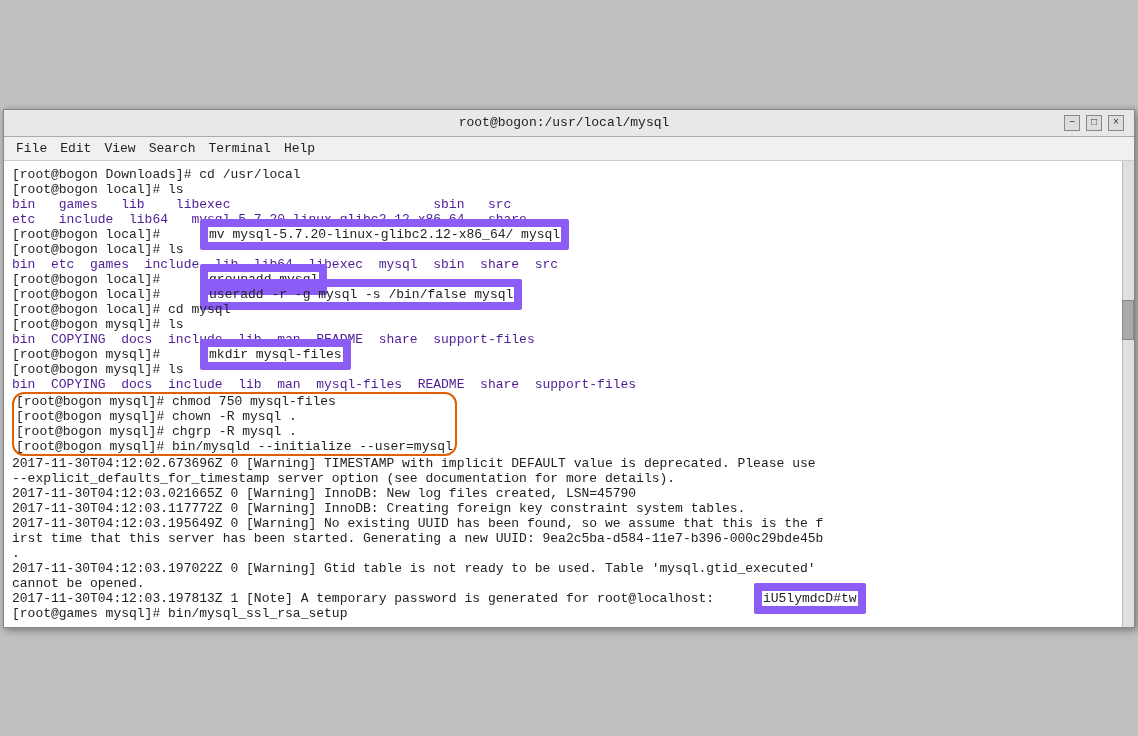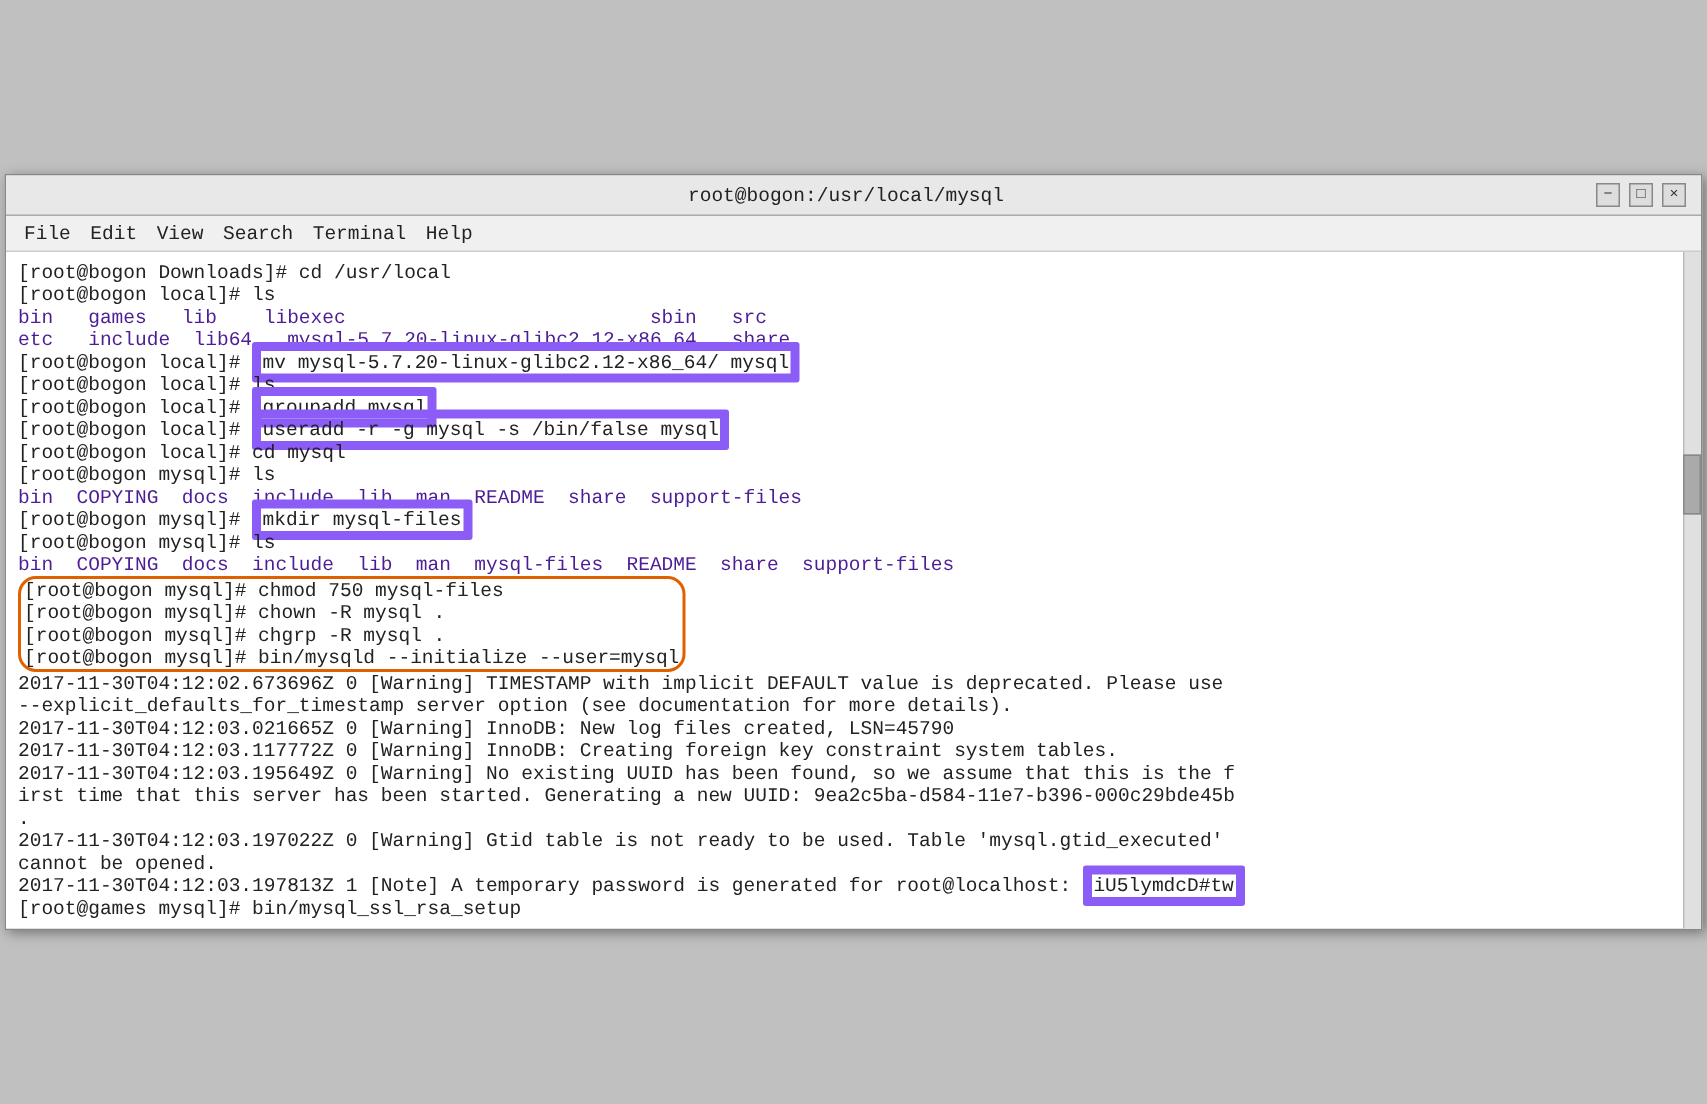--- a/index.html
+++ b/index.html
@@ -65,23 +65,24 @@
     }
     .line {
       white-space: pre;
       color: #222;
       font-size: 13px;
     }
     .blue { color: #4c1d95; }
     .black { color: #222; }
     .highlight-box {
       display: inline;
-      border: 6px solid #8b5cf6;
+      border: 8px solid #8b5cf6;
       border-radius: 2px;
       padding: 0 1px;
+      margin-left: 32px;
     }
     .scrollbar {
       position: absolute;
       right: 0;
       top: 0;
       width: 12px;
       height: 100%;
       background: #e0e0e0;
       border-left: 1px solid #bbb;
     }
@@ -139,20 +140,21 @@
       <div class="line black">[root@bogon local]# ls</div>
       
       <div class="line blue">bin   games   lib    libexec                          sbin   src</div>
       
       <div class="line blue">etc   include  lib64   mysql-5.7.20-linux-glibc2.12-x86_64   share</div>
       
       <div class="line black">[root@bogon local]# <span class="highlight-box">mv mysql-5.7.20-linux-glibc2.12-x86_64/ mysql</span></div>
       
       <div class="line black">[root@bogon local]# ls</div>
       
+      <div class="line blue">bin  etc  games  include  lib  lib64  libexec  mysql  sbin  share  src</div>
       
       <div class="line black">[root@bogon local]# <span class="highlight-box">groupadd mysql</span></div>
       
       <div class="line black">[root@bogon local]# <span class="highlight-box">useradd -r -g mysql -s /bin/false mysql</span></div>
       
       <div class="line black">[root@bogon local]# cd mysql</div>
       
       <div class="line black">[root@bogon mysql]# ls</div>
       
       <div class="line blue">bin  COPYING  docs  include  lib  man  README  share  support-files</div>

